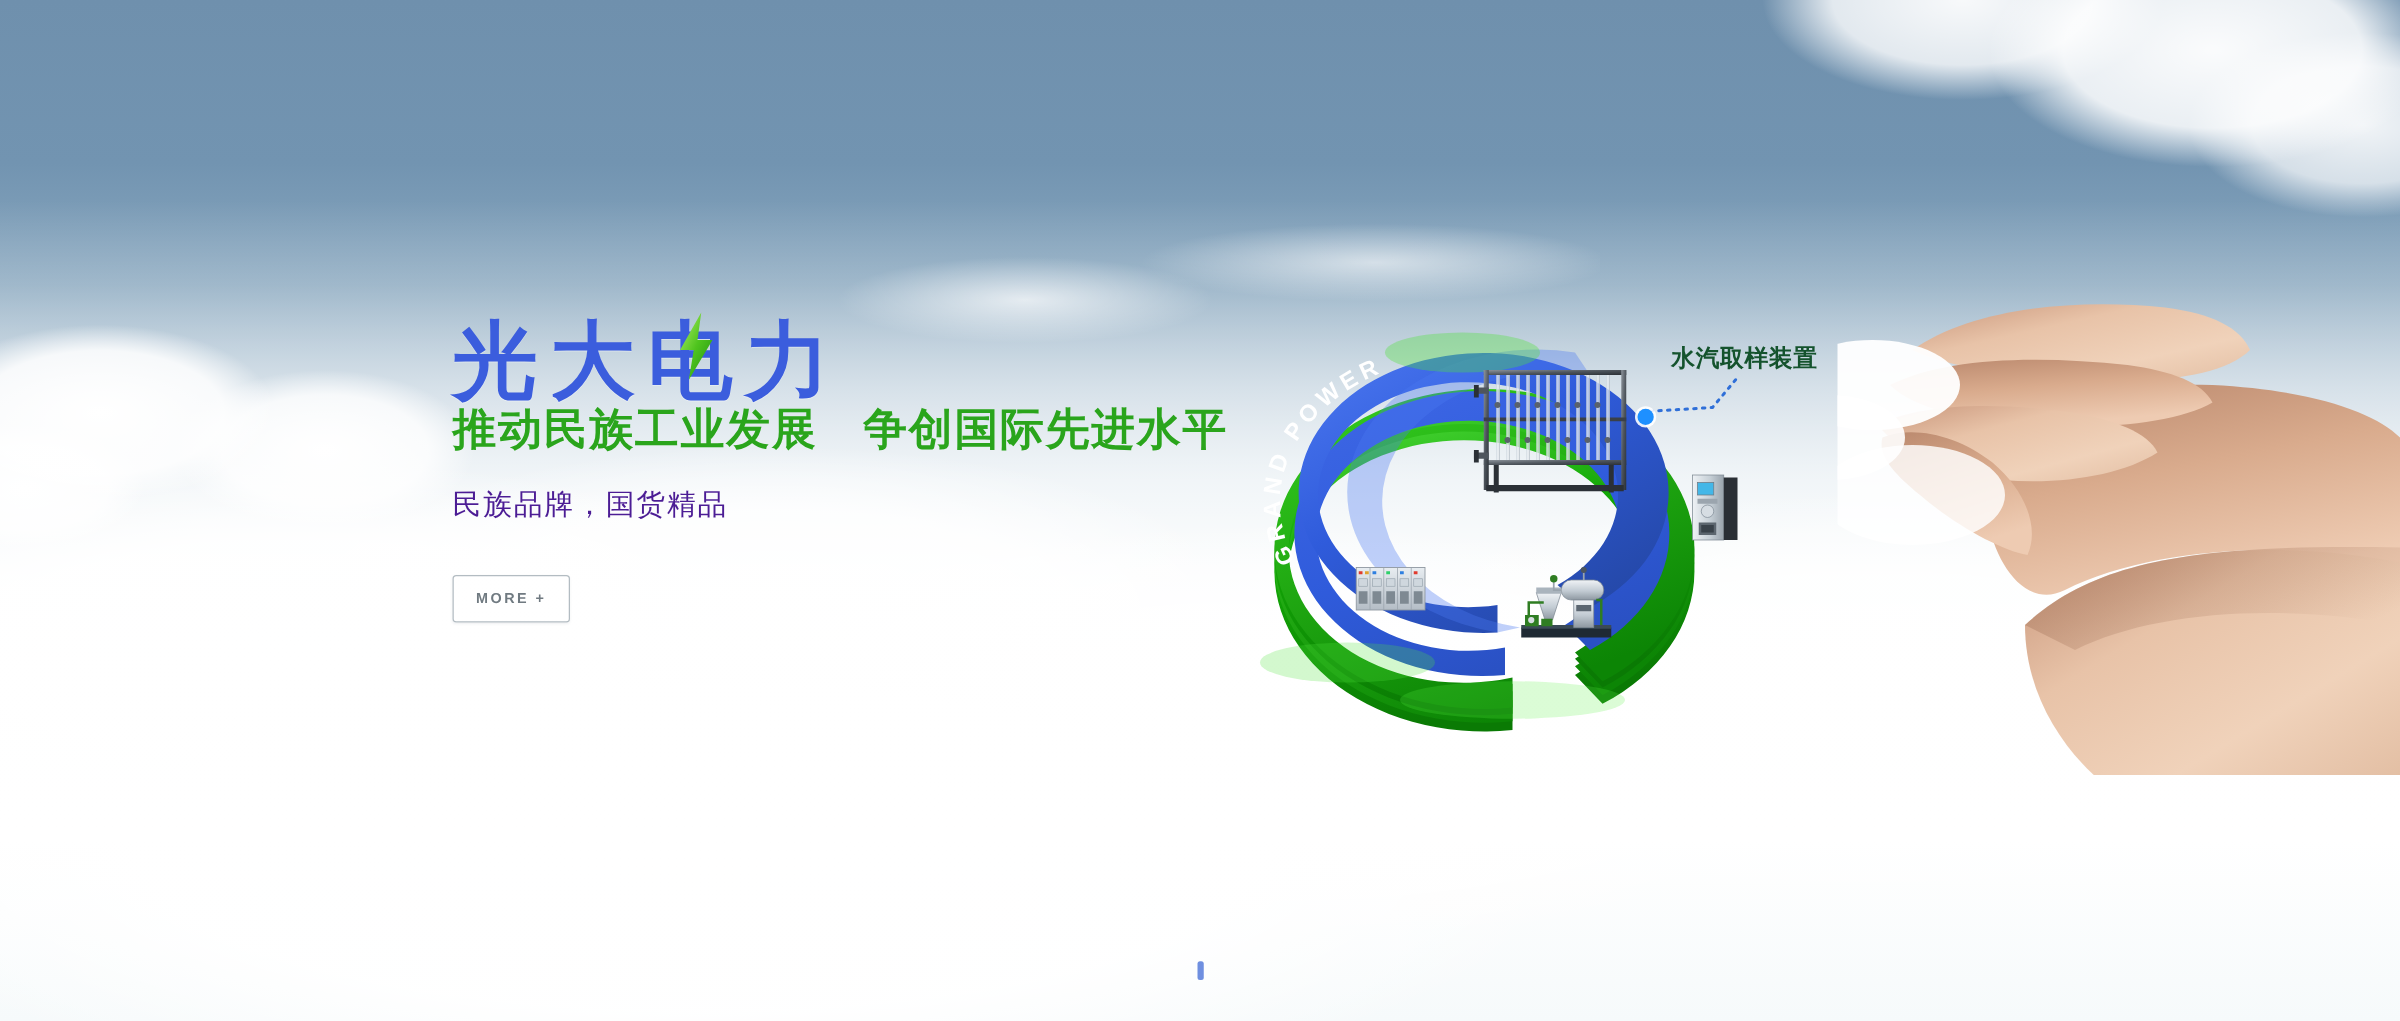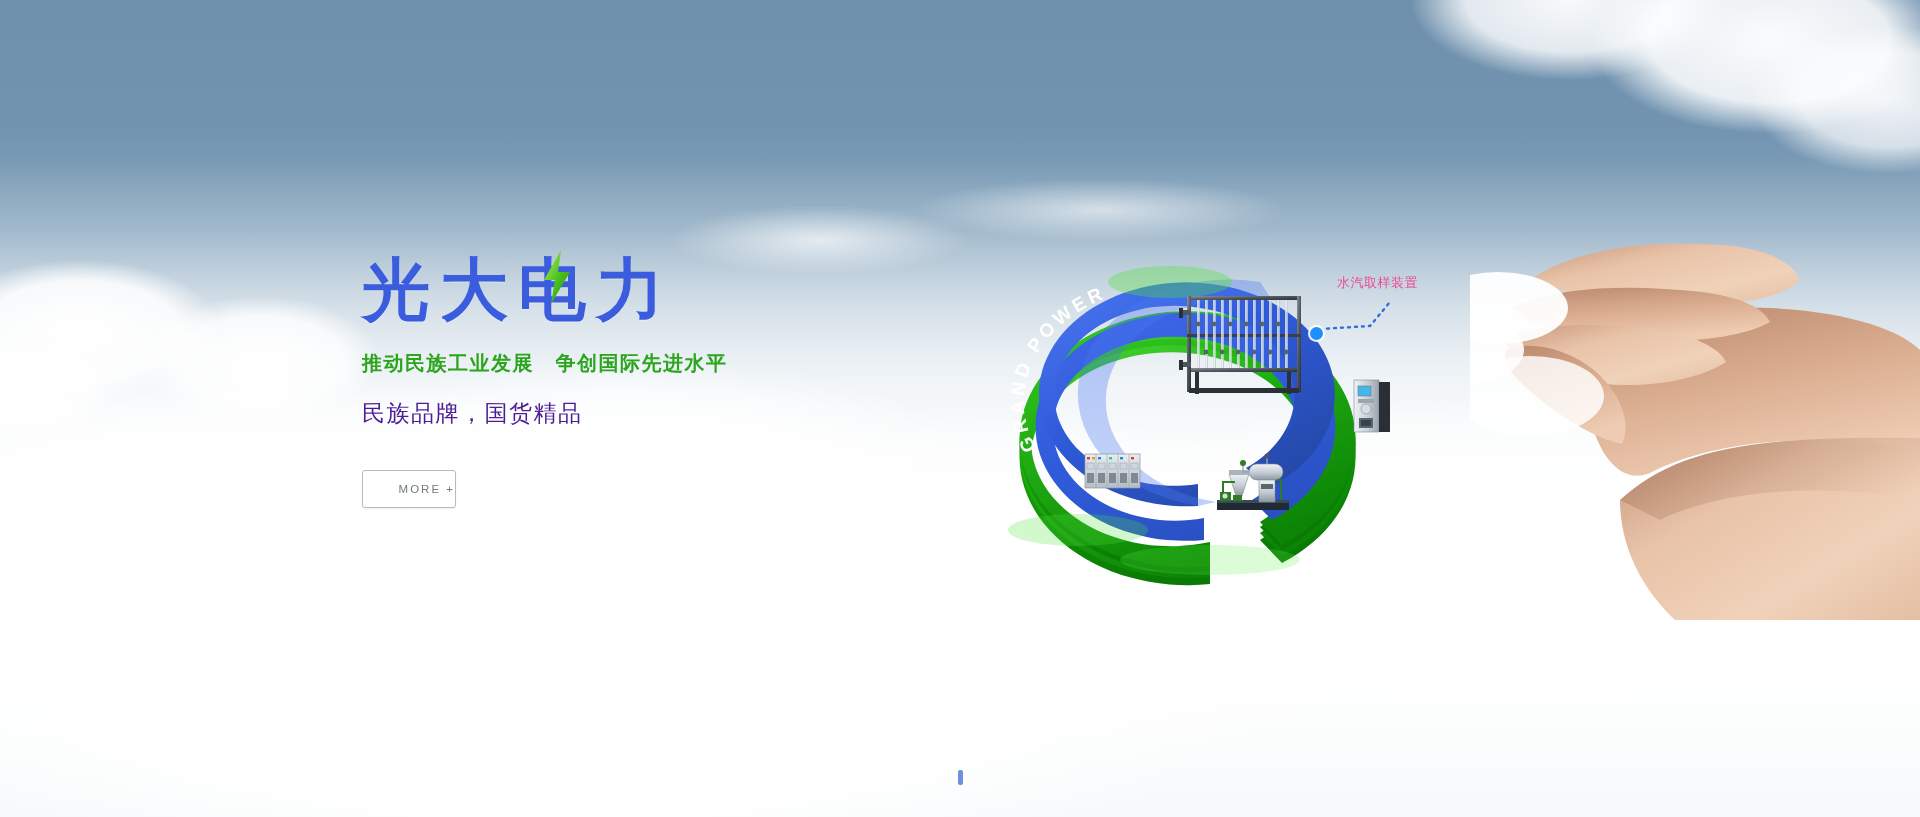--- a/index.html
+++ b/index.html
@@ -64,48 +64,47 @@
     position:relative;display:inline-block;
     font-size:68px;line-height:1;font-weight:700;letter-spacing:10px;
     color:#3b5ddd;
     text-shadow:0 1px 0 rgba(255,255,255,.35);
   }
   .bolt{
     position:absolute;left:178px;top:-6px;width:34px;height:56px;
     pointer-events:none;
   }
   .tagline{
-    margin-top:28px;
-    font-size:20px;line-height:1.2;font-weight:700;letter-spacing:1.5px;
+    font-size:35px;line-height:1.2;font-weight:700;letter-spacing:1.5px;
     color:#2aa51c;
     white-space:nowrap;
   }
   .subline{
     margin-top:25px;
     font-size:23px;line-height:1.2;font-weight:400;letter-spacing:1.5px;
     color:#4c1d95;
   }
   .more-btn{
     margin-top:42px;
     display:inline-block;box-sizing:border-box;
-    width:94px;height:38px;line-height:36px;text-align:right;
+    width:94px;height:38px;line-height:36px;text-align:center;
     border:1px solid #b3bcc2;border-radius:3px;
     background:rgba(255,255,255,.18);
-    color:#707a81;font-size:11.5px;font-weight:400;letter-spacing:2px;
+    color:#707a81;font-size:11.5px;font-weight:700;letter-spacing:2px;
     cursor:pointer;text-decoration:none;
     box-shadow:0 1px 2px rgba(120,135,145,.12);
   }
 
   
   .ring-wrap{position:absolute;left:960px;top:230px;width:480px;height:360px;}
   .ring-svg{position:absolute;inset:0;}
   .ring-label{
     position:absolute;left:377px;top:44px;
-    font-size:13px;font-weight:400;letter-spacing:.5px;
-    color:#ec4899;white-space:nowrap;
+    font-size:19px;font-weight:700;letter-spacing:.5px;
+    color:#14532d;white-space:nowrap;
   }
 
   
   .equip{position:absolute;}
   .equip-sampler{left:219px;top:60px;width:130px;height:112px;}
   .equip-cabinet{left:124px;top:222px;width:57px;height:38px;}
   .equip-skid{left:255px;top:222px;width:76px;height:62px;}
   .equip-analyzer{left:392px;top:148px;width:40px;height:56px;}
 
   .dot-marker{

